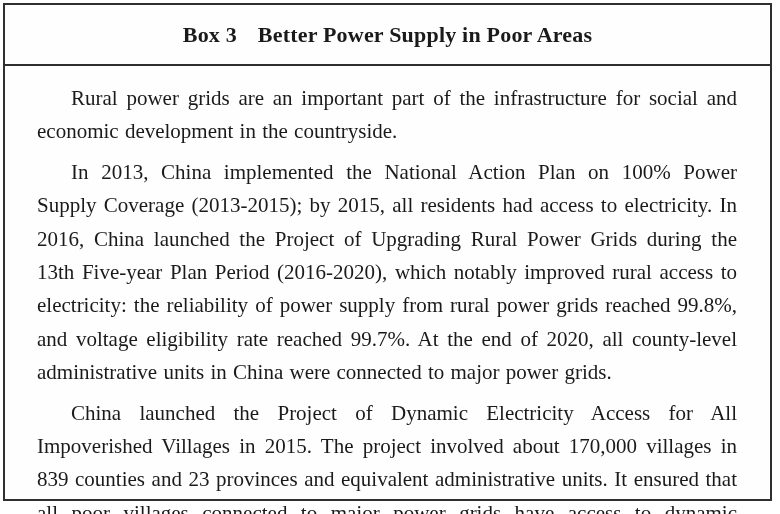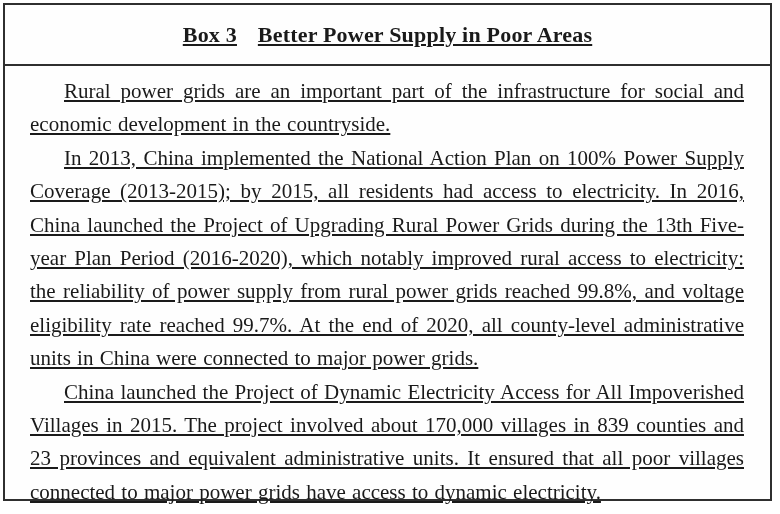--- a/index.html
+++ b/index.html
@@ -17,21 +17,20 @@
   }
   .box {
     position: absolute;
     left: 3px;
     top: 3px;
     width: 769px;
     height: 498px;
     border: 2px solid #2f2f2f;
     background: #fefefe;
     box-sizing: border-box;
-    text-decoration: underline;
   }
   .title-bar {
     height: 61px;
     border-bottom: 2px solid #2f2f2f;
     display: flex;
     align-items: center;
     justify-content: center;
     box-sizing: border-box;
   }
   .title {
@@ -43,21 +42,21 @@
   .title .title-text {
     margin-left: 0.95em;
   }
   .box-body {
     padding: 9px 26px 0 25px;
     font-size: 21px;
     line-height: 33.4px;
     text-align: justify;
   }
   .box-body p {
-    margin: 0;
+    margin: 7px;
     padding: 0;
     text-indent: 34px;
     word-spacing: 1px;
   }
 </style>
 </head>
 <body>
 
 <div class="box">
   <div class="title-bar">

